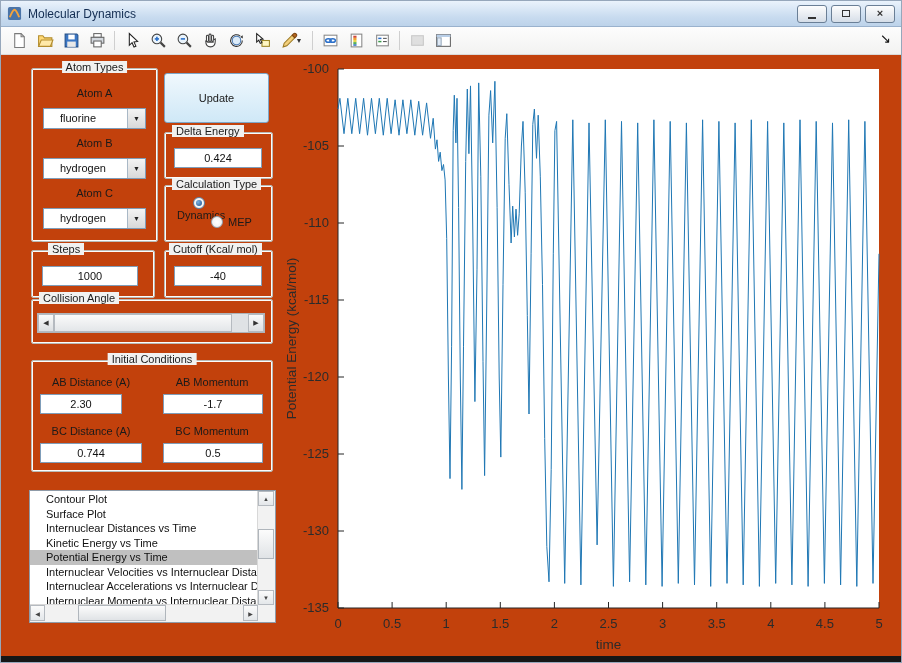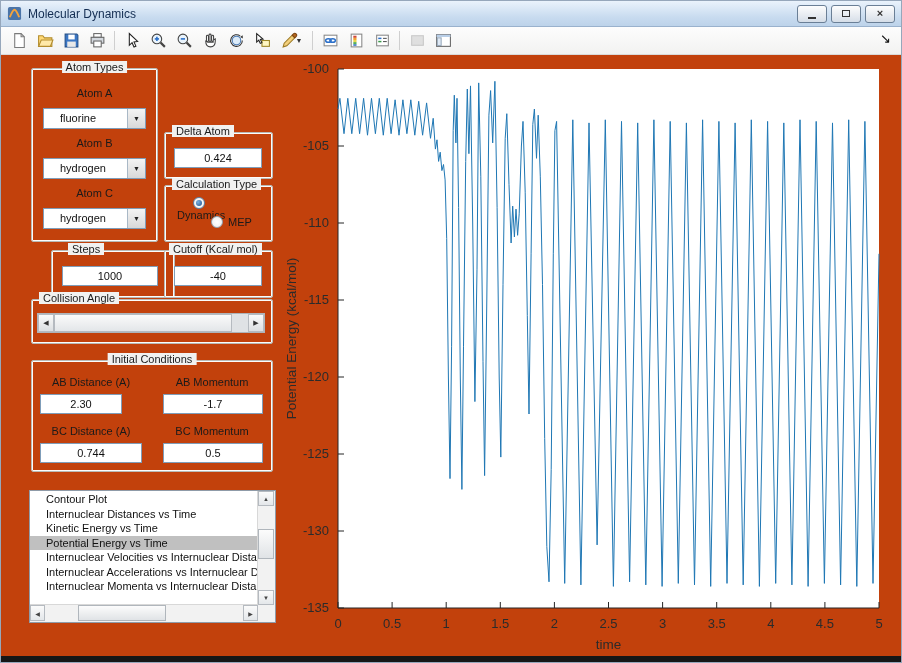--- a/index.html
+++ b/index.html
@@ -235,39 +235,40 @@
       <span class="ctext">hydrogen</span>
       <span class="cbtn">▼</span>
     </div>
     <div class="lbl" style="left:0;top:118px;width:100%;">Atom C</div>
     <div class="combo" style="left:11px;top:139px;width:103px;">
       <span class="ctext">hydrogen</span>
       <span class="cbtn">▼</span>
     </div>
   </div>
 
+  <button class="update-btn">Update</button>
 
   <div class="group" style="left:163px;top:131px;width:107px;height:45px;">
-    <span class="gtitle left">Delta Atom</span>
+    <span class="gtitle left">Delta Energy</span>
     <div class="edit" style="left:9px;top:15px;width:88px;">0.424</div>
   </div>
 
   <div class="group" style="left:163px;top:184px;width:107px;height:55px;">
     <span class="gtitle left">Calculation Type</span>
     <div class="radio-row" style="left:12px;top:11px;flex-direction:column;">
       <span class="radio sel"></span>
       <span>Dynamics</span>
     </div>
     <div class="radio-row" style="left:12px;top:30px;padding-left:34px;">
       <span class="radio"></span>
       <span>MEP</span>
     </div>
   </div>
 
-  <div class="group" style="left:30px;top:249px;width:122px;height:46px;margin-left:20px;">
+  <div class="group" style="left:30px;top:249px;width:122px;height:46px;">
     <span class="gtitle" style="left:16px;">Steps</span>
     <div class="edit" style="left:10px;top:15px;width:96px;">1000</div>
   </div>
 
   <div class="group" style="left:163px;top:249px;width:107px;height:46px;">
     <span class="gtitle" style="left:4px;">Cutoff (Kcal/ mol)</span>
     <div class="edit" style="left:9px;top:15px;width:88px;">-40</div>
   </div>
 
   <div class="group" style="left:30px;top:298px;width:240px;height:43px;">
@@ -288,20 +289,21 @@
     <div class="edit" style="left:131px;top:33px;width:100px;">-1.7</div>
     <div class="lbl" style="left:0;top:64px;width:118px;">BC Distance (A)</div>
     <div class="lbl" style="left:124px;top:64px;width:112px;">BC Momentum</div>
     <div class="edit" style="left:8px;top:82px;width:102px;">0.744</div>
     <div class="edit" style="left:131px;top:82px;width:100px;">0.5</div>
   </div>
 
   <div class="listbox">
     <div class="lb-items">
       <div class="lb-item">Contour Plot</div>
+      <div class="lb-item">Surface Plot</div>
       <div class="lb-item">Internuclear Distances vs Time</div>
       <div class="lb-item">Kinetic Energy vs Time</div>
       <div class="lb-item selected">Potential Energy vs Time</div>
       <div class="lb-item">Internuclear Velocities vs Internuclear Distance</div>
       <div class="lb-item">Internuclear Accelerations vs Internuclear Distance</div>
       <div class="lb-item">Internuclear Momenta vs Internuclear Distance</div>
     </div>
     <div class="vscroll">
       <span class="sc-btn" style="left:0;top:0;width:16px;height:15px;">▲</span>
       <span class="sc-thumb" style="left:0;top:38px;width:16px;height:30px;"></span>

